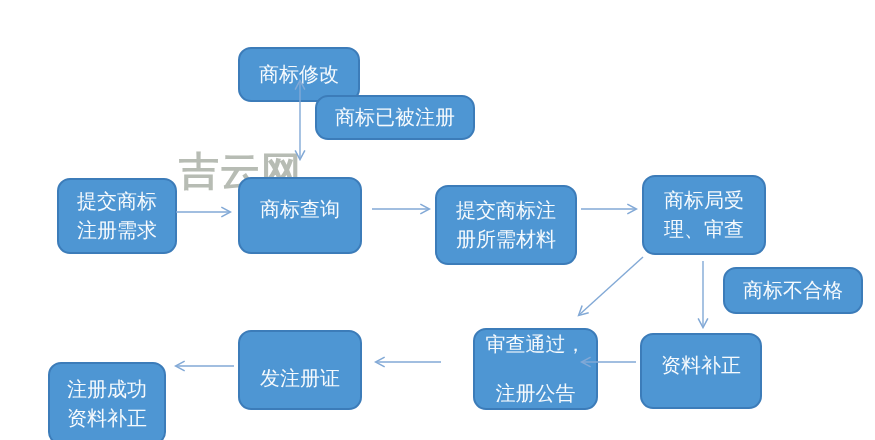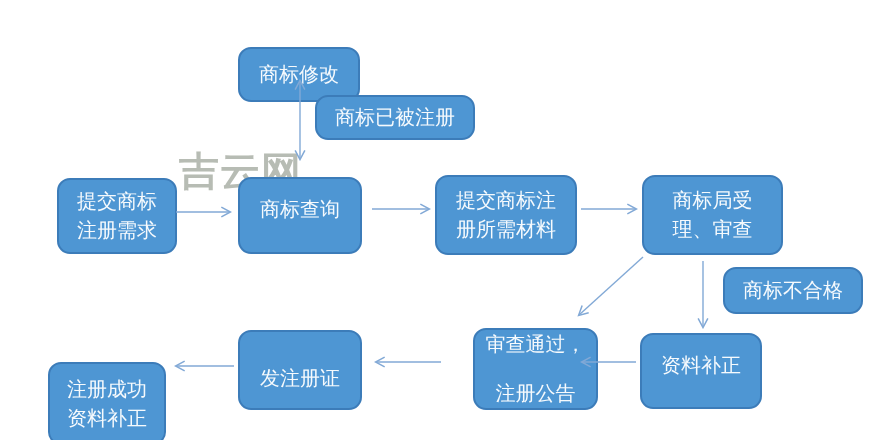--- a/index.html
+++ b/index.html
@@ -91,25 +91,25 @@
       <div class="node" style="left: 315px; top: 95px; width: 160px; height: 45px;">
         <div class="line">商标已被注册</div>
       </div>
       <div class="node" style="left: 48px; top: 178px; width: 120px; height: 76px; margin-left: 9px;">
         <div class="line">提交商标</div>
         <div class="line">注册需求</div>
       </div>
       <div class="node top" style="left: 238px; top: 177px; width: 124px; height: 77px;">
         <div class="line">商标查询</div>
       </div>
-      <div class="node" style="left: 435px; top: 175px; width: 142px; height: 80px;">
+      <div class="node" style="left: 435px; top: 185px; width: 142px; height: 80px;">
         <div class="line">提交商标注</div>
         <div class="line">册所需材料</div>
       </div>
-      <div class="node" style="left: 642px; top: 175px; width: 141px; height: 80px; text-align: center;">
+      <div class="node" style="left: 642px; top: 175px; width: 124px; height: 80px; text-align: center;">
         <div class="line">商标局受</div>
         <div class="line">理、审查</div>
       </div>
       <div class="node" style="left: 723px; top: 267px; width: 140px; height: 47px;">
         <div class="line">商标不合格</div>
       </div>
       <div class="node top" style="left: 640px; top: 333px; width: 122px; height: 76px;">
         <div class="line">资料补正</div>
       </div>
       <div class="node" style="left: 473px; top: 328px; width: 125px; height: 82px; justify-content: space-between;">

